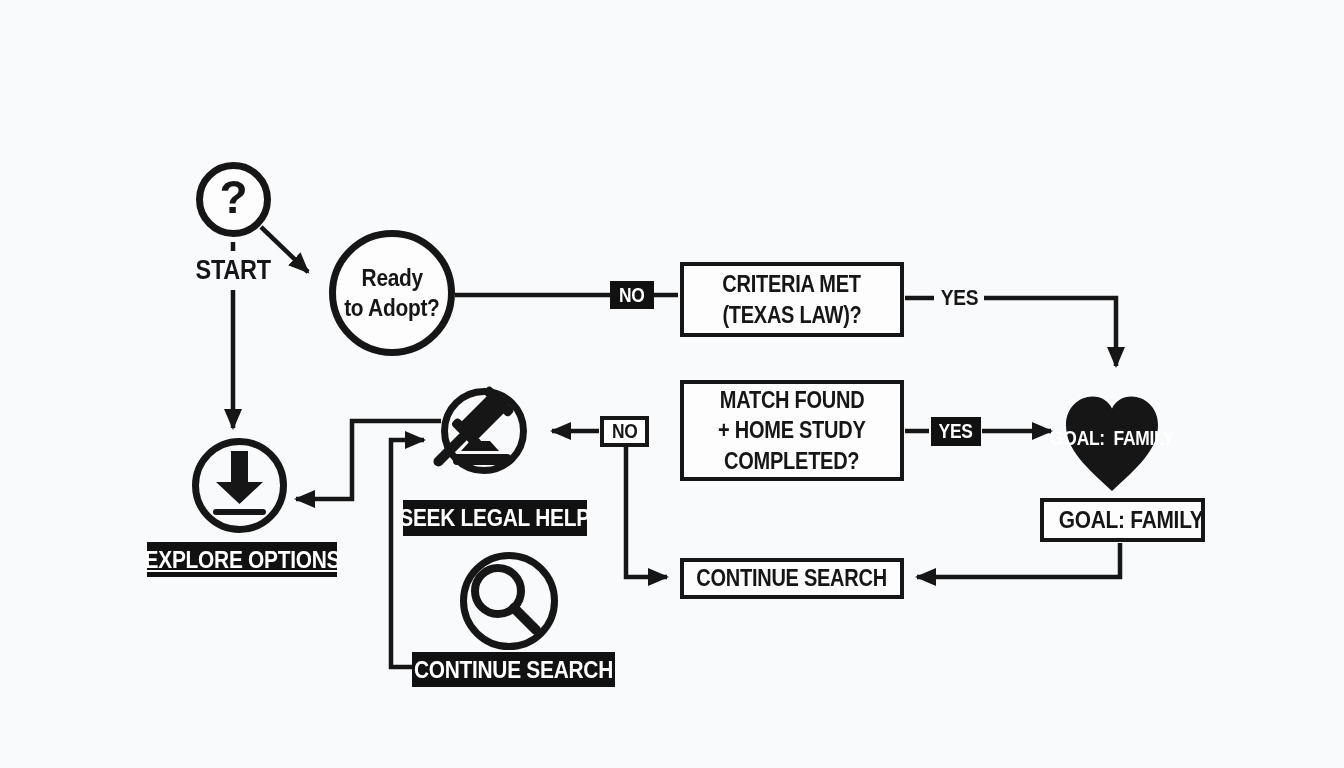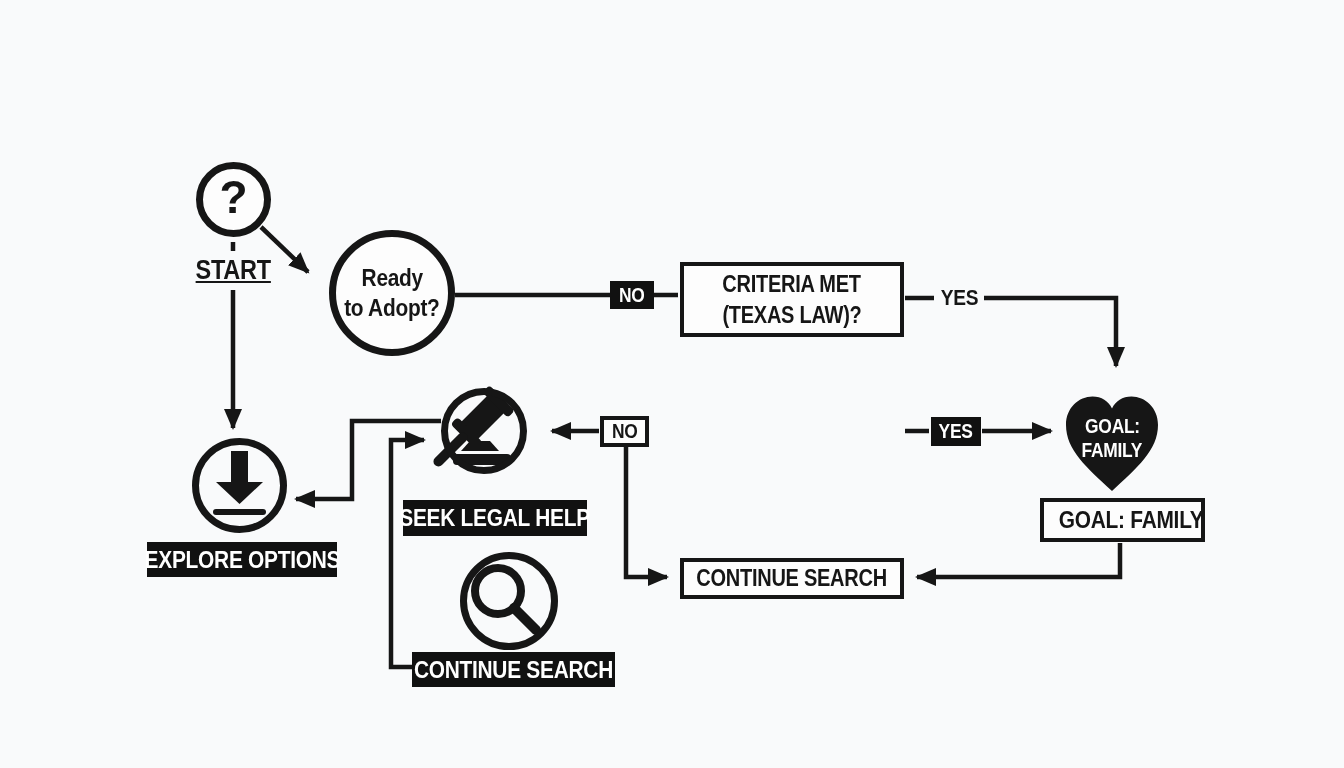--- a/index.html
+++ b/index.html
@@ -22,21 +22,21 @@
   .wire{stroke:var(--ink);stroke-width:4.5;fill:none;}
   .wire.dashed{stroke-dasharray:9 7;}
   .node,.label{position:absolute;z-index:2;display:flex;align-items:center;justify-content:center;text-align:center;font-weight:bold;}
   .squeeze{display:inline-block;transform:scaleX(0.87);transform-origin:50% 50%;white-space:nowrap;letter-spacing:-0.3px;}
   .circle{border:7px solid var(--ink);border-radius:50%;background:var(--box-bg);flex-direction:column;}
   .box{border:4px solid var(--ink);background:var(--box-bg);flex-direction:column;line-height:1.32;}
   .badge-dark{background:var(--badge-bg);color:var(--badge-fg);}
   .badge-outline{border:4px solid var(--ink);background:var(--box-bg);}
   .title{position:absolute;left:0;right:0;top:24px;text-align:center;z-index:2;
          font-weight:bold;font-size:54px;letter-spacing:-1px;}
-  .heart-text{z-index:3;color:var(--badge-fg);flex-direction:column;line-height:1.18;font-size:20px;}
+  .heart-text{z-index:3;color:var(--badge-fg);line-height:1.18;font-size:20px;}
 </style>
 </head>
 <body>
 
 <div class="canvas">
 
   <svg class="wires" width="1344" height="768" viewBox="0 0 1344 768">
     <defs>
       <marker id="ah" markerUnits="userSpaceOnUse" markerWidth="22" markerHeight="20" refX="19" refY="9" orient="auto">
         <path d="M0,0 L21,9 L0,18 Z" fill="#161616"></path>
@@ -81,34 +81,39 @@
       <rect x="231" y="451" width="17" height="33"></rect>
       <polygon points="216,482 263,482 239.5,504"></polygon>
       <rect x="213" y="509" width="53" height="6" rx="3"></rect>
     </g>
   </svg>
 
 
   <div class="node circle" style="left:196px;top:162px;width:75px;height:75px;font-size:46px;">
     <span style="margin-top:-6px;">?</span>
   </div>
-  <div class="label" style="left:168px;top:256px;width:131px;height:28px;font-size:27px;text-decoration:underline;">
+  <div class="label" style="left:168px;top:256px;width:131px;height:28px;font-size:27px;">
     <span class="squeeze">START</span>
   </div>
 
   <div class="node box" style="left:680px;top:262px;width:224px;height:75px;font-size:23px;">
     <span class="squeeze">CRITERIA MET</span>
     <span class="squeeze">(TEXAS LAW)?</span>
   </div>
 
   <div class="node circle" style="left:329px;top:230px;width:126px;height:126px;font-size:24px;line-height:1.25;">
     <span class="squeeze">Ready</span>
     <span class="squeeze">to Adopt?</span>
   </div>
 
+  <div class="node box" style="left:680px;top:380px;width:224px;height:101px;font-size:23px;">
+    <span class="squeeze">MATCH FOUND</span>
+    <span class="squeeze">+ HOME STUDY</span>
+    <span class="squeeze">COMPLETED?</span>
+  </div>
 
   <div class="node box" style="left:680px;top:558px;width:224px;height:41px;font-size:23px;">
     <span class="squeeze">CONTINUE SEARCH</span>
   </div>
 
   <div class="node box" style="left:1040px;top:498px;width:165px;height:44px;font-size:24px;padding-left:18px;">
     <span class="squeeze">GOAL: FAMILY</span>
   </div>
 
   <div class="label heart-text" style="left:1068px;top:412px;width:88px;height:54px;">
@@ -126,21 +131,21 @@
     <span class="squeeze">NO</span>
   </div>
   <div class="label badge-dark" style="left:931px;top:417px;width:50px;height:29px;font-size:20px;">
     <span class="squeeze">YES</span>
   </div>
 
   <div class="node circle" style="left:192px;top:438px;width:95px;height:95px;background:transparent;"></div>
   <div class="node circle" style="left:441px;top:388px;width:86px;height:86px;background:transparent;"></div>
   <div class="node circle" style="left:460px;top:552px;width:98px;height:98px;background:transparent;"></div>
 
-  <div class="label badge-dark" style="left:147px;top:542px;width:190px;height:35px;font-size:24px;">
+  <div class="label badge-dark" style="left:147px;top:542px;width:190px;height:35px;font-size:24px;text-decoration:underline;">
     <span class="squeeze">EXPLORE OPTIONS</span>
   </div>
   <div class="label badge-dark" style="left:403px;top:492px;width:184px;height:36px;font-size:24px;margin-top:8px;">
     <span class="squeeze">SEEK LEGAL HELP</span>
   </div>
   <div class="label badge-dark" style="left:412px;top:652px;width:203px;height:35px;font-size:24px;">
     <span class="squeeze">CONTINUE SEARCH</span>
   </div>
 
 </div>

